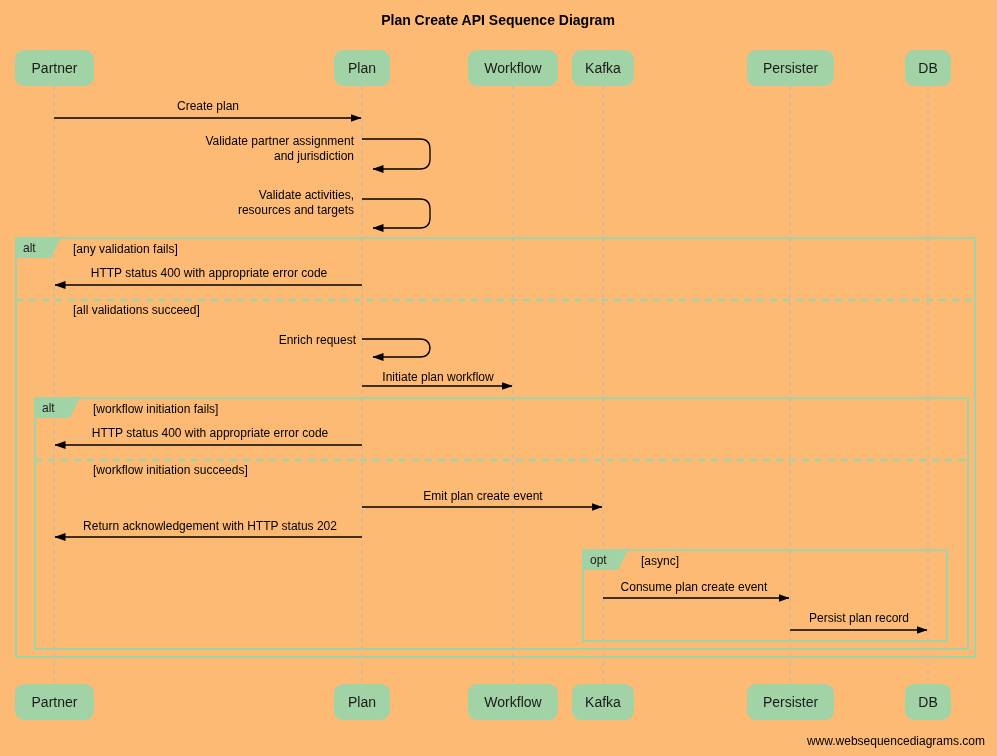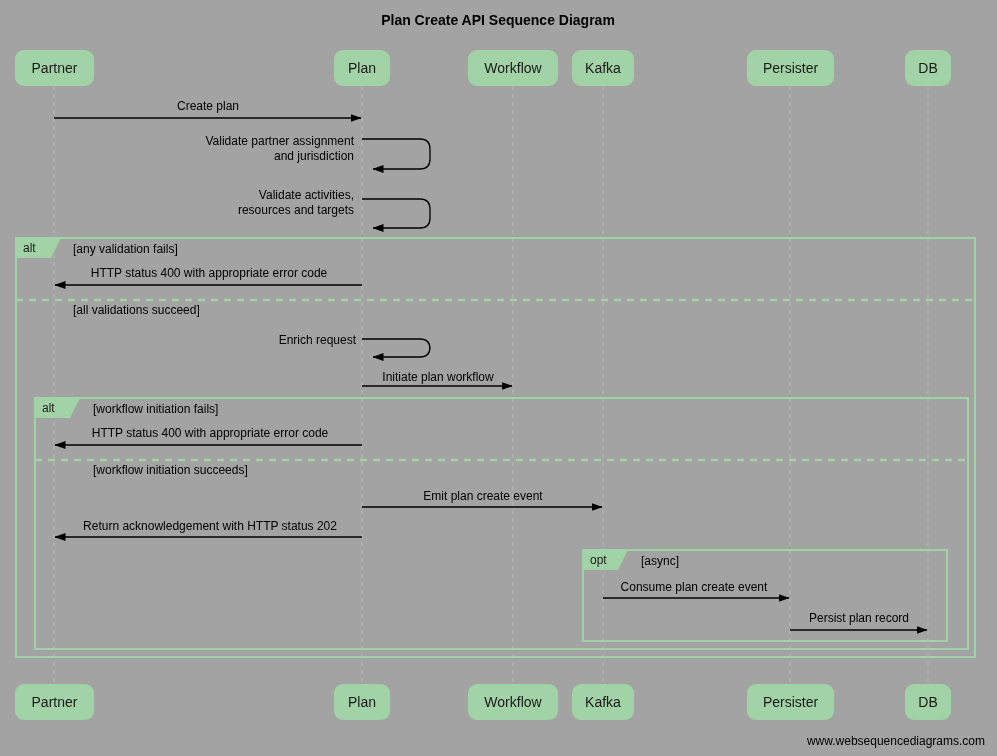--- a/index.html
+++ b/index.html
@@ -10,21 +10,21 @@
   }
   body {
     font-family: "Liberation Sans", sans-serif;
     color: #000000;
   }
   #canvas {
     position: relative;
     width: 997px;
     height: 756px;
     overflow: hidden;
-    background: #a3a3a3;
+    background: #fdba74;
   }
   #diagram-svg {
     position: absolute;
     left: 0;
     top: 0;
     width: 997px;
     height: 756px;
   }
   .title-text {
     font-size: 14px;

